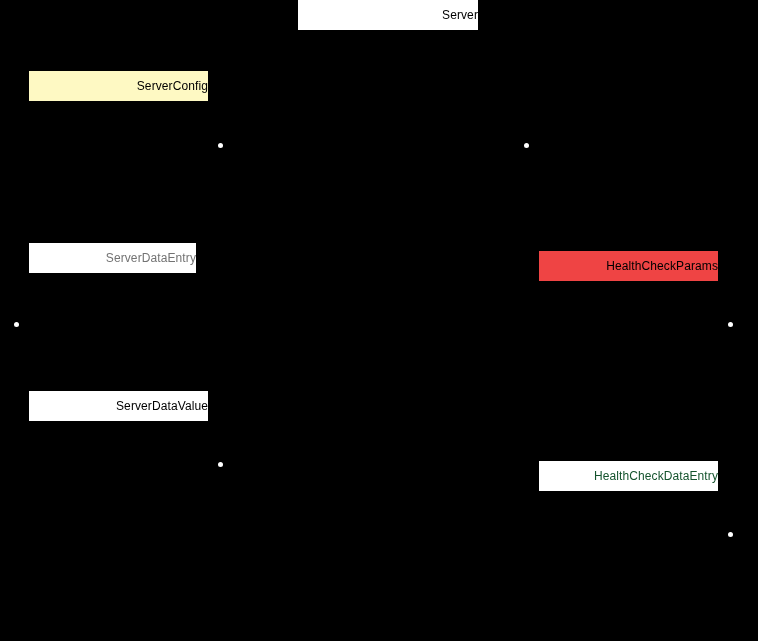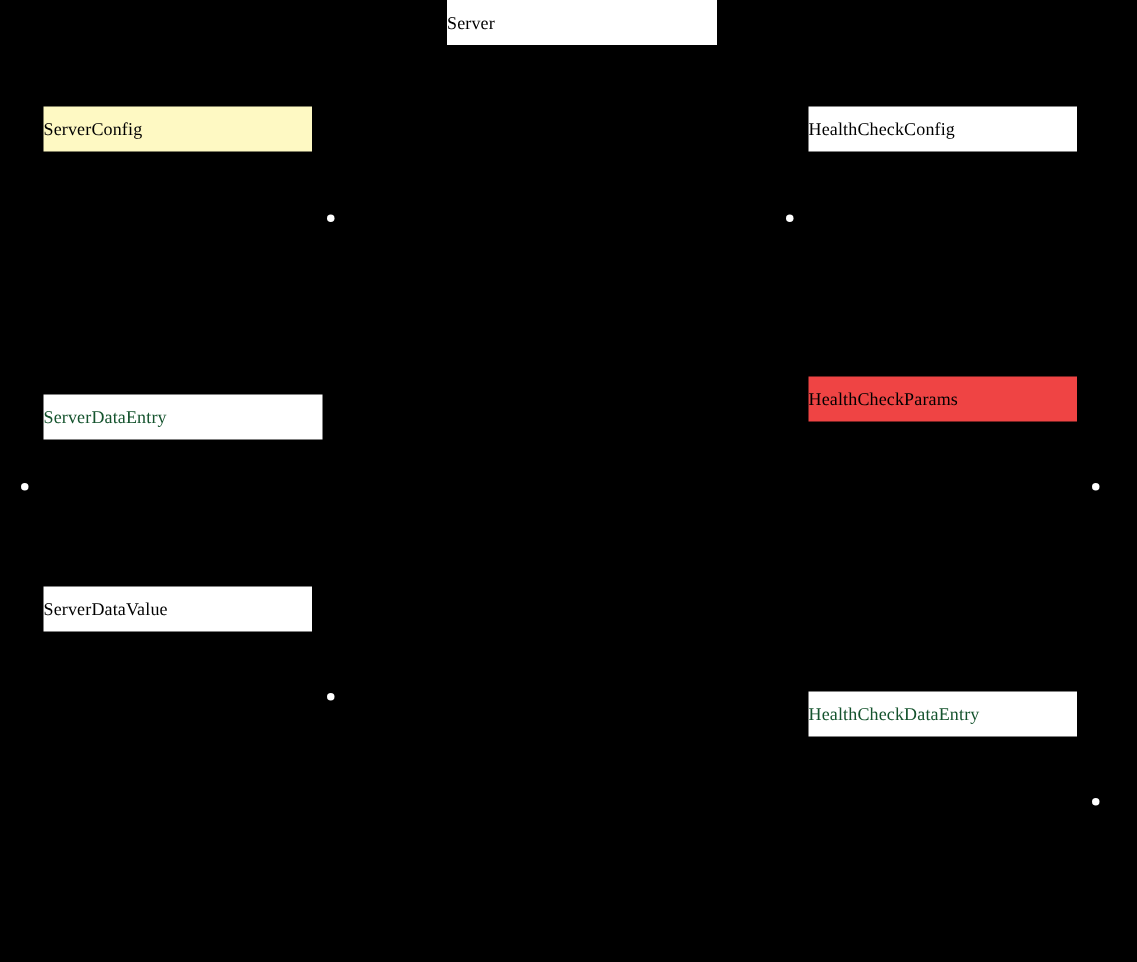--- a/index.html
+++ b/index.html
@@ -16,22 +16,22 @@
     overflow: hidden;
     font-family: "Liberation Sans", sans-serif;
   }
   .node {
     position: absolute;
     box-sizing: border-box;
     background: #ffffff;
     color: #000000;
     display: flex;
     align-items: center;
-    justify-content: flex-start;
-    font-family: Liberation Serif, serif;
+    justify-content: flex-end;
+    font-family: Liberation Sans, sans-serif;
     font-size: 12px;
     font-weight: 400;
     line-height: 1;
     letter-spacing: 0.1px;
     white-space: nowrap;
     user-select: none;
   }
   .node-label {
     display: block;
     text-align: center;
@@ -48,24 +48,21 @@
 <body>
 
 <div id="canvas" style="width: 758px; height: 641px; background: rgb(0, 0, 0);">
 
 <div class="node" style="left: 298px; top: 0px; width: 180px; height: 30px; background: rgb(255, 255, 255); color: rgb(0, 0, 0);">
       <span class="node-label">Server</span>
     </div>
     <div class="node" style="left: 29px; top: 71px; width: 179px; height: 30px; background: #fef9c3; color: rgb(0, 0, 0);">
       <span class="node-label">ServerConfig</span>
     </div>
-    <div class="node" style="left: 539px; top: 71px; width: 179px; height: 30px; background: rgb(255, 255, 255); color: rgb(0, 0, 0);">
-      <span class="node-label">HealthCheckConfig</span>
-    </div>
-    <div class="node" style="left: 29px; top: 263px; width: 186px; height: 30px; background: rgb(255, 255, 255); color: #14532d;">
+    <div class="node" style="left: 29px; top: 243px; width: 167px; height: 30px; background: rgb(255, 255, 255); color: #737373;">
       <span class="node-label">ServerDataEntry</span>
     </div>
     <div class="node" style="left: 539px; top: 251px; width: 179px; height: 30px; background: #ef4444; color: rgb(0, 0, 0);">
       <span class="node-label">HealthCheckParams</span>
     </div>
     <div class="node" style="left: 29px; top: 391px; width: 179px; height: 30px; background: rgb(255, 255, 255); color: rgb(0, 0, 0);">
       <span class="node-label">ServerDataValue</span>
     </div>
     <div class="node" style="left: 539px; top: 461px; width: 179px; height: 30px; background: rgb(255, 255, 255); color: #14532d;">
       <span class="node-label">HealthCheckDataEntry</span>

